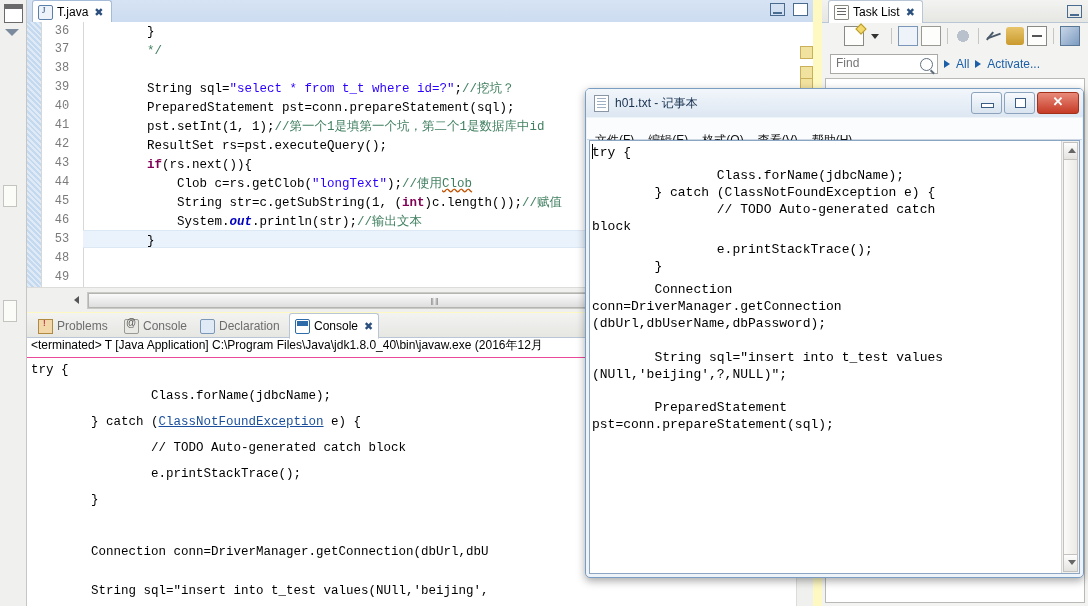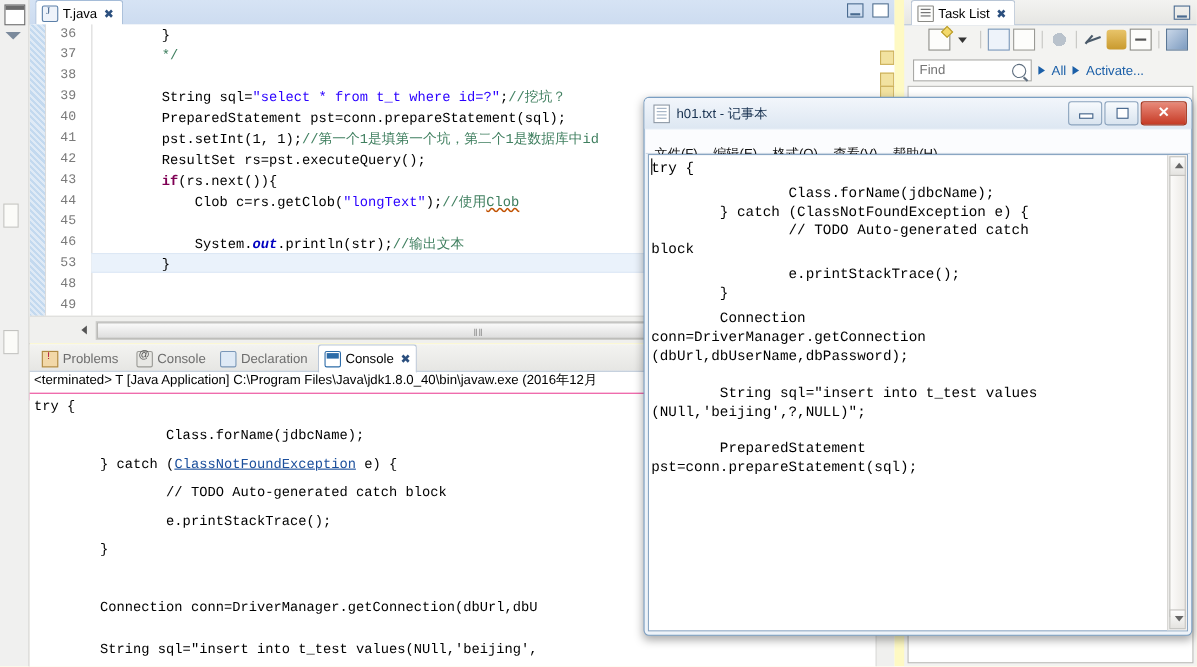--- a/index.html
+++ b/index.html
@@ -414,20 +414,21 @@
 
       <div class="code-lines">
         <div class="cl" style="top:2px">        <span>}</span></div>
         <div class="cl" style="top:21px">        <span class="cmt">*/</span></div>
         <div class="cl" style="top:59px"><span>        String sql=</span><span class="str">"select * from t_t where id=?"</span>;<span class="cmt-cn">//挖坑？</span></div>
         <div class="cl" style="top:78px"><span>        PreparedStatement pst=conn.prepareStatement(sql);</span></div>
         <div class="cl" style="top:97px"><span>        pst.setInt(1, 1);</span><span class="cmt-cn">//第一个1是填第一个坑，第二个1是数据库中id</span></div>
         <div class="cl" style="top:116px"><span>        ResultSet rs=pst.executeQuery();</span></div>
         <div class="cl" style="top:135px"><span class="kw">        if</span><span>(rs.next()){</span></div>
         <div class="cl" style="top:154px"><span>            Clob c=rs.getClob(</span><span class="str">"longText"</span>);<span class="cmt-cn">//使用<span class="wavy">Clob</span></span></div>
+        <div class="cl" style="top:173px"><span>            String str=c.getSubString(1, (</span><span class="kw">int</span>)c.length());<span class="cmt-cn">//赋值</span></div>
         <div class="cl" style="top:192px"><span>            System.</span><span class="fld">out</span>.println(str);<span class="cmt-cn">//输出文本</span></div>
         <div class="cl" style="top:211px"><span>        }</span></div>
       </div>
 
       <div class="vruler">
         <div class="vr-box" style="top:2px"></div>
         <div class="vr-box" style="top:22px"></div>
         <div class="vr-box" style="top:34px"></div>
       </div>
     </div>

